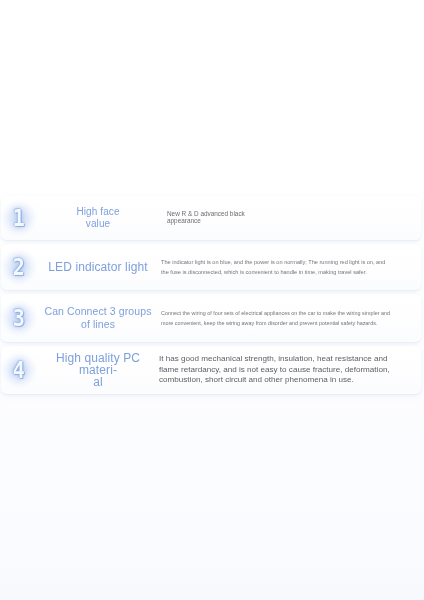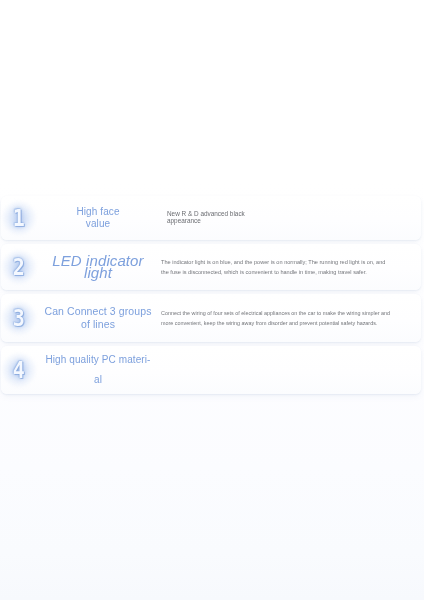--- a/index.html
+++ b/index.html
@@ -111,23 +111,23 @@
     box-sizing: border-box;
     text-align: center;
   }
   .feature-title {
     color: #7da0dd;
     font-size: 10px;
     line-height: 12px;
     letter-spacing: 0.1px;
     white-space: pre-line;
   }
-  .row-2 .feature-title { font-size: 15px; font-style: italic; }
+  .row-2 .feature-title { font-size: 12px; }
   .row-3 .feature-title { font-size: 10.5px; line-height: 13px; }
-  .row-4 .feature-title { font-size: 10px; line-height: 20px; }
+  .row-4 .feature-title { font-size: 12px; line-height: 12px; }
 
   
   .desc-col {
     flex: 1 1 auto;
     box-sizing: border-box;
     padding-left: 6px;
   }
   .feature-desc {
     color: #6f7176;
     white-space: pre-line;
@@ -208,16 +208,21 @@
 
     <div class="feature-row row-4">
       <div class="badge">
         <span class="badge-glow"></span>
         <span class="badge-digit">4</span>
       </div>
       <div class="title-col">
         <div class="feature-title">High quality PC materi-
 al</div>
       </div>
+      <div class="desc-col">
+        <div class="feature-desc">It has good mechanical strength, insulation, heat resistance and
+flame retardancy, and is not easy to cause fracture, deformation,
+combustion, short circuit and other phenomena in use.</div>
+      </div>
     </div>
 
   </div>
 </div>
 
 </body></html>

